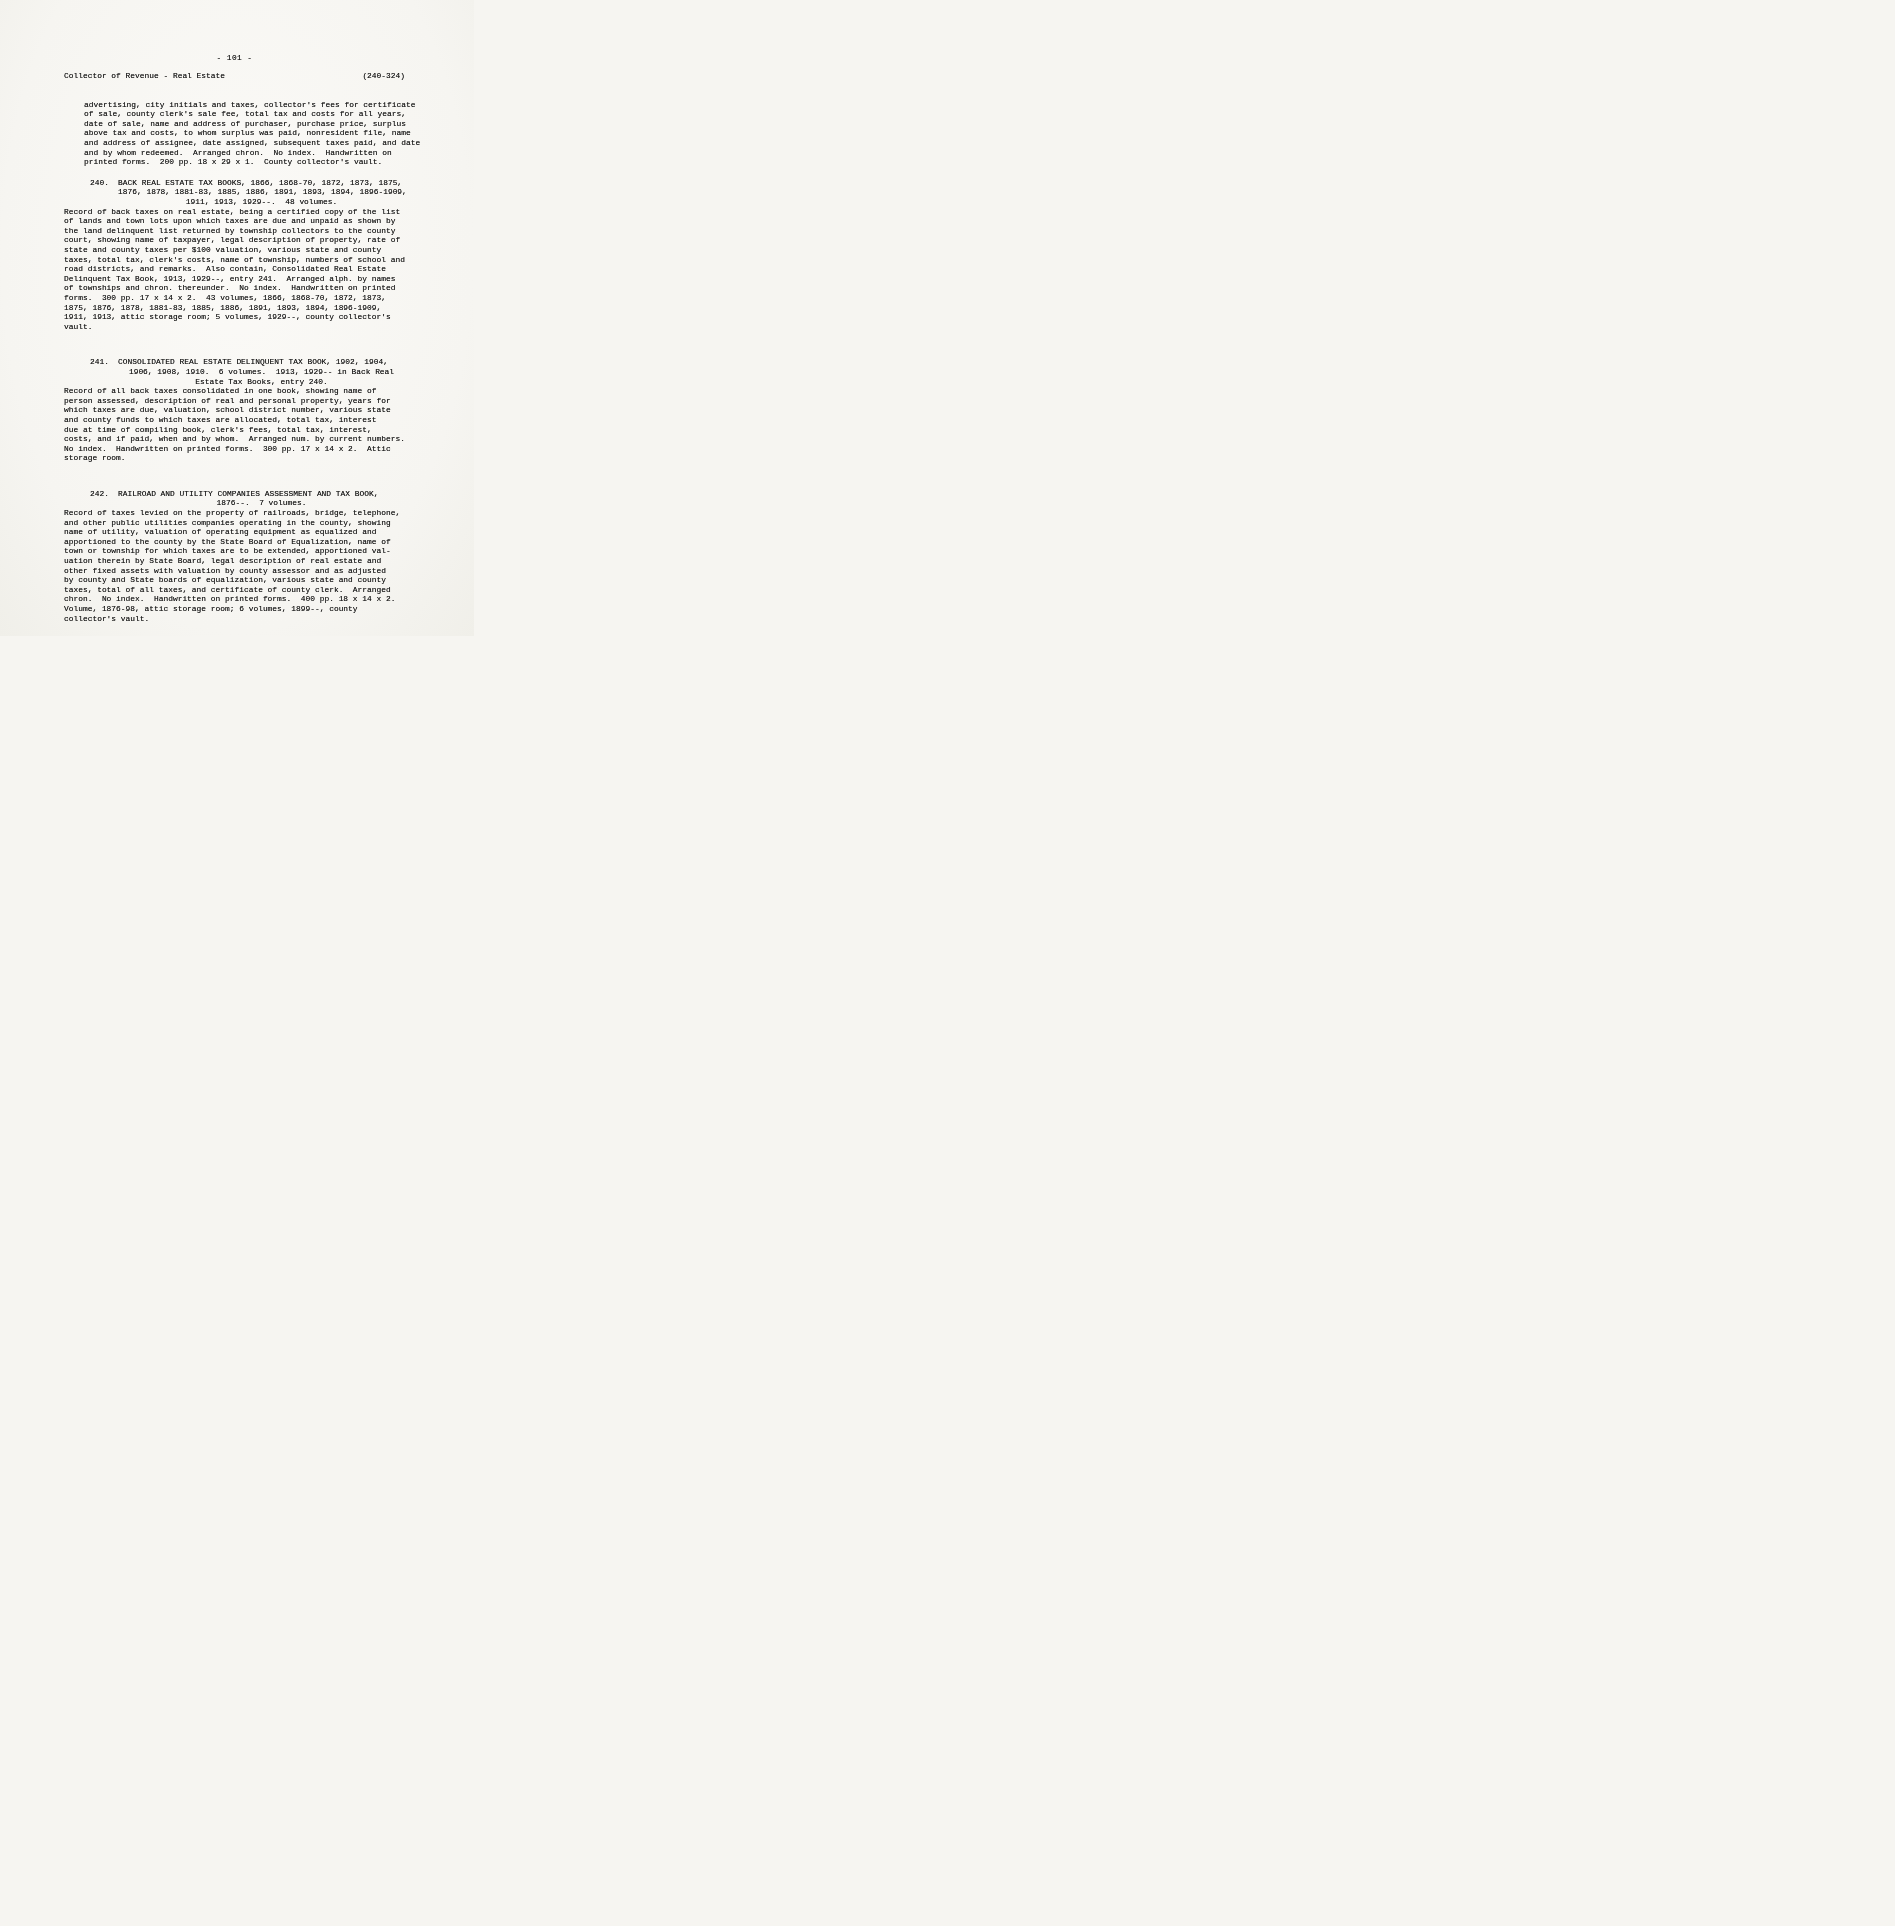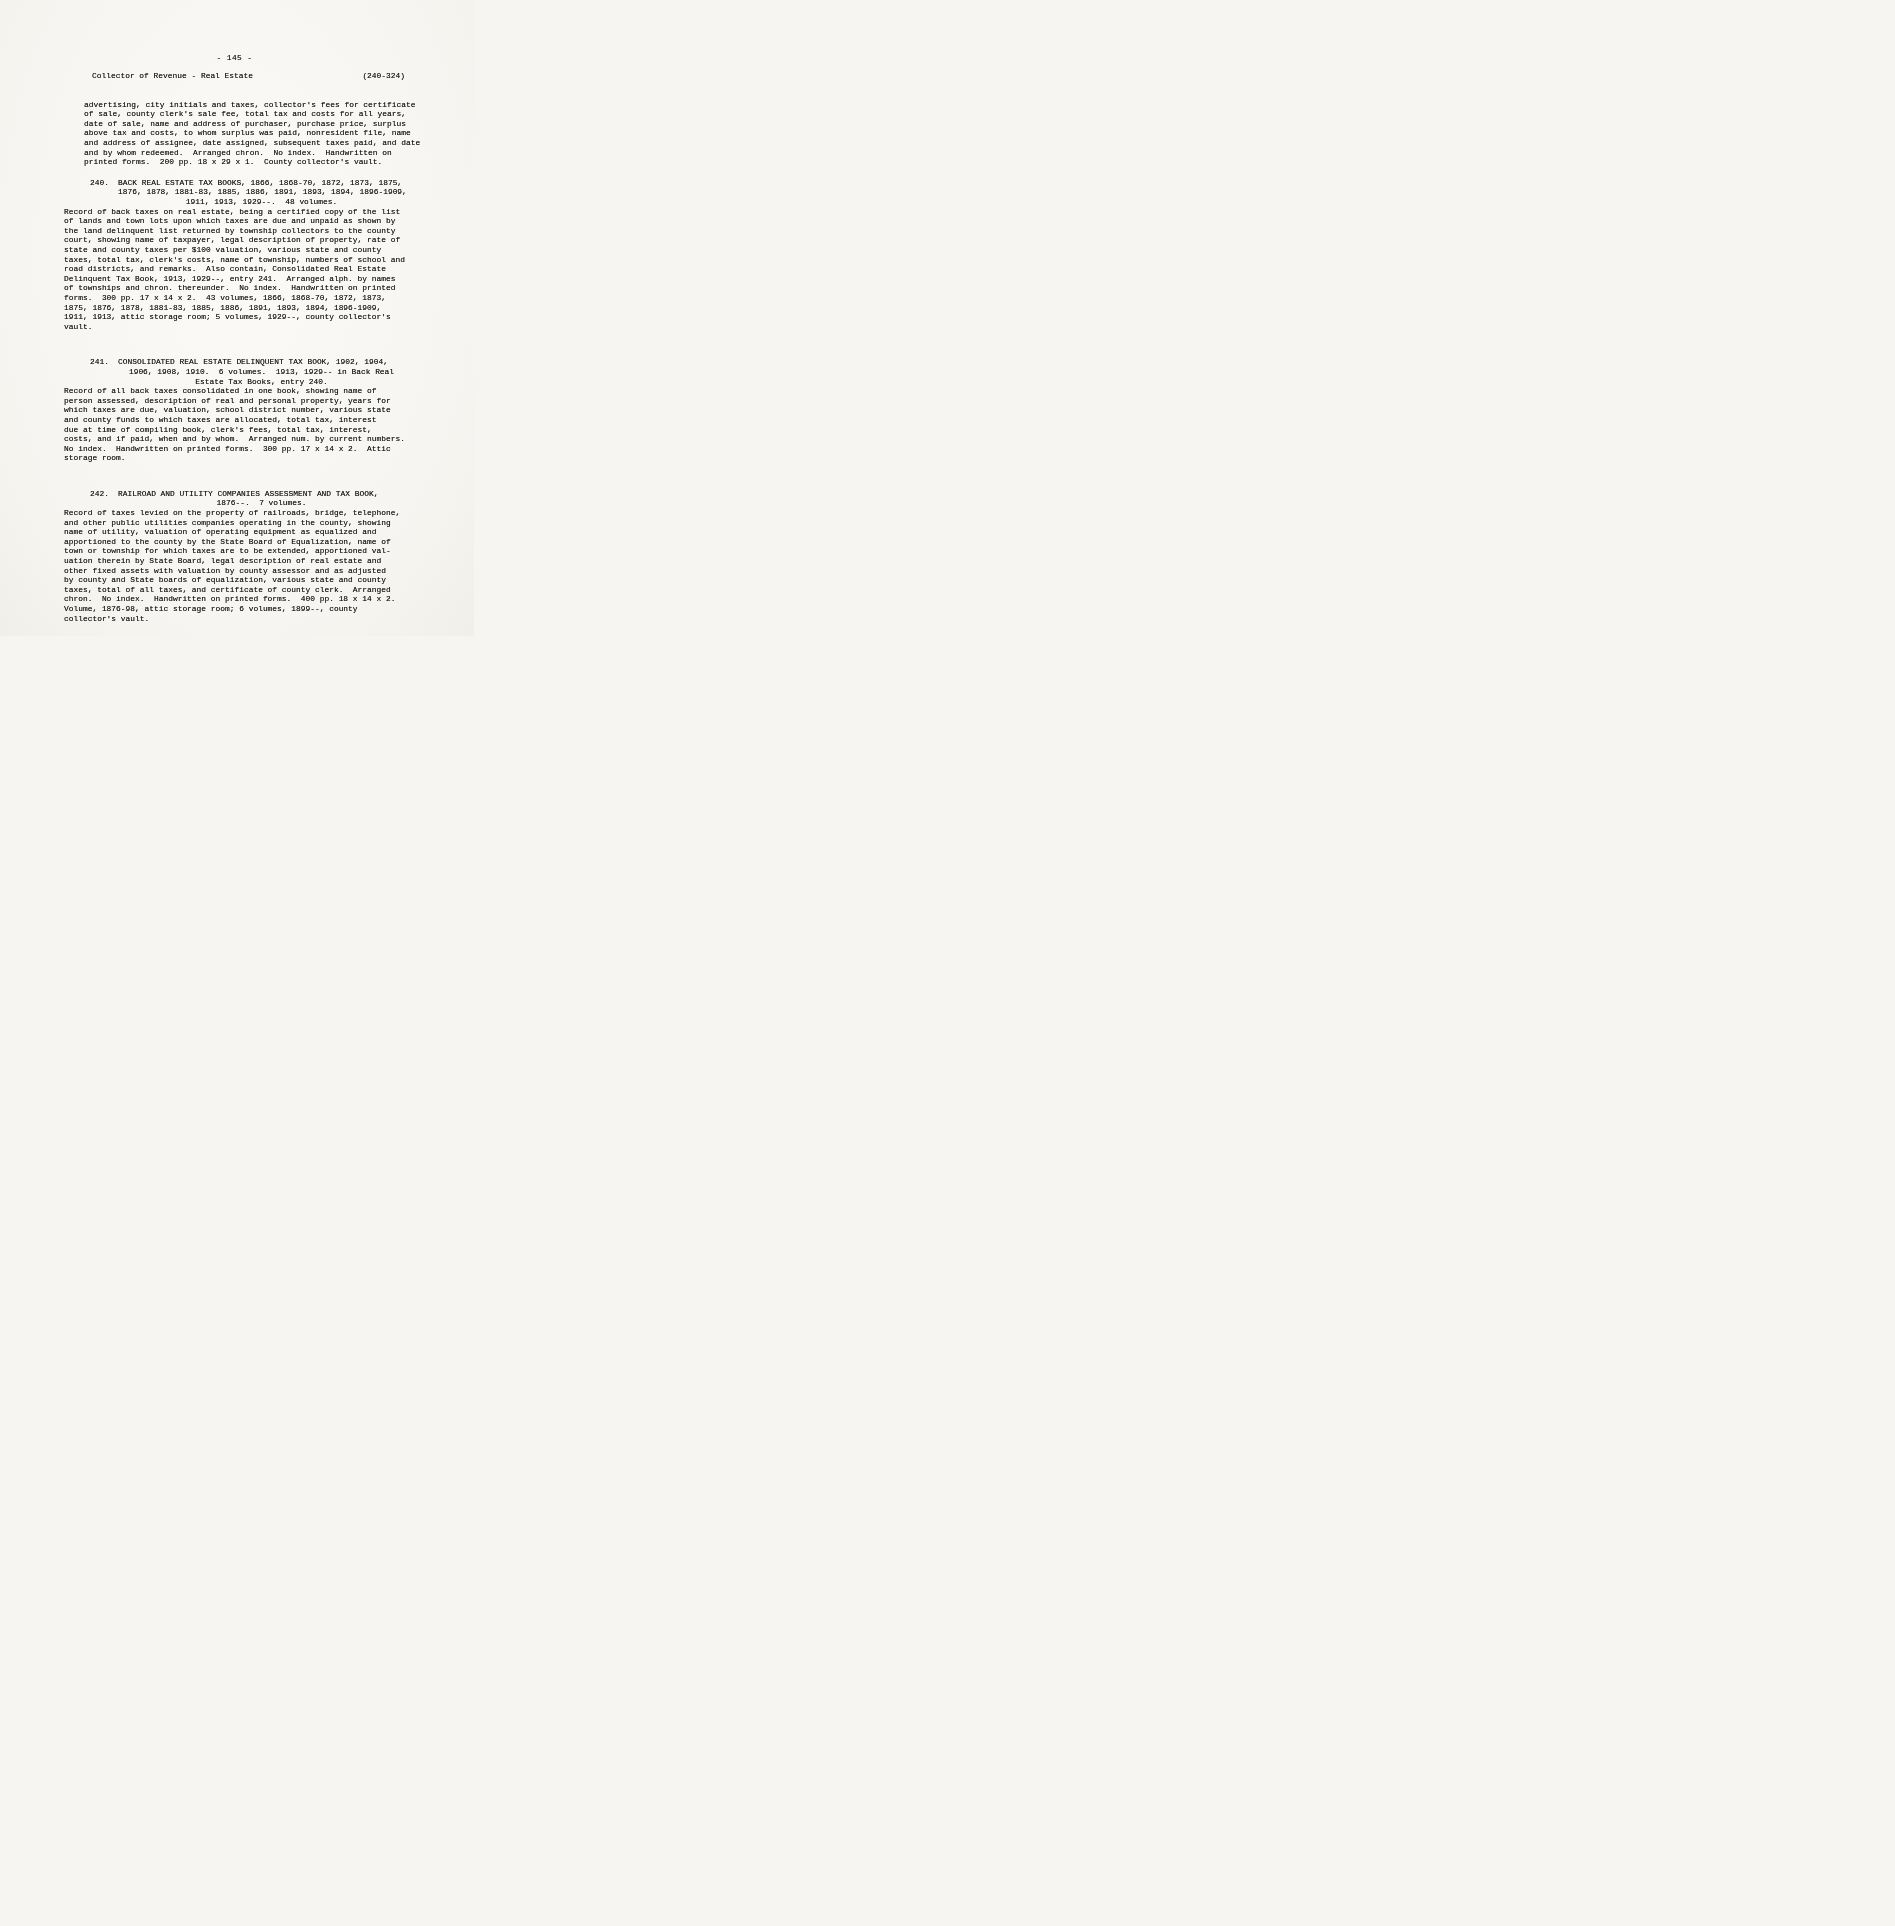--- a/index.html
+++ b/index.html
@@ -30,39 +30,38 @@
   .page-number {
     margin-top: 53px;
     text-align: center;
     letter-spacing: 0.4px;
   }
   .header-row {
     margin-top: 8.5px;
     display: flex;
     justify-content: space-between;
     align-items: flex-start;
-    margin-left: 28px;
   }
   .intro {
     margin-top: 19px;
   }
   .line { height: 9.6px; margin-left: 20px; }
   .entry { margin-top: 0; }
   .entry-gap-1 { margin-top: 11px; }
   .entry-gap-2 { margin-top: 26px; }
   .h-first { padding-left: 26px; height: 9.6px; }
   .h-first .num { display: inline-block; width: 28px; }
   .h-cont { padding-left: 54px; height: 9.6px; text-align: center; }
   .b-line { height: 9.6px; }
 </style>
 </head>
 <body>
 
 <div class="page">
-  <div class="page-number ink">- 145 -</div>
+  <div class="page-number ink">- 101 -</div>
 
   <div class="header-row">
     <span class="ink">Collector of Revenue - Real Estate</span>
     <span class="ink">(240-324)</span>
   </div>
 
   <div class="intro" id="intro"><div class="line ink">advertising, city initials and taxes, collector's fees for certificate</div><div class="line ink">of sale, county clerk's sale fee, total tax and costs for all years,</div><div class="line ink">date of sale, name and address of purchaser, purchase price, surplus</div><div class="line ink">above tax and costs, to whom surplus was paid, nonresident file, name</div><div class="line ink">and address of assignee, date assigned, subsequent taxes paid, and date</div><div class="line ink">and by whom redeemed.  Arranged chron.  No index.  Handwritten on</div><div class="line ink">printed forms.  200 pp. 18 x 29 x 1.  County collector's vault.</div></div>
 
   <div id="entries"><section class="entry entry-gap-1"><div class="h-first ink"><span class="num">240.</span><span>BACK REAL ESTATE TAX BOOKS, 1866, 1868-70, 1872, 1873, 1875,</span></div><div class="h-cont ink">1876, 1878, 1881-83, 1885, 1886, 1891, 1893, 1894, 1896-1909,</div><div class="h-cont ink">1911, 1913, 1929--.  48 volumes.</div><div class="b-line ink">Record of back taxes on real estate, being a certified copy of the list</div><div class="b-line ink">of lands and town lots upon which taxes are due and unpaid as shown by</div><div class="b-line ink">the land delinquent list returned by township collectors to the county</div><div class="b-line ink">court, showing name of taxpayer, legal description of property, rate of</div><div class="b-line ink">state and county taxes per $100 valuation, various state and county</div><div class="b-line ink">taxes, total tax, clerk's costs, name of township, numbers of school and</div><div class="b-line ink">road districts, and remarks.  Also contain, Consolidated Real Estate</div><div class="b-line ink">Delinquent Tax Book, 1913, 1929--, entry 241.  Arranged alph. by names</div><div class="b-line ink">of townships and chron. thereunder.  No index.  Handwritten on printed</div><div class="b-line ink">forms.  300 pp. 17 x 14 x 2.  43 volumes, 1866, 1868-70, 1872, 1873,</div><div class="b-line ink">1875, 1876, 1878, 1881-83, 1885, 1886, 1891, 1893, 1894, 1896-1909,</div><div class="b-line ink">1911, 1913, attic storage room; 5 volumes, 1929--, county collector's</div><div class="b-line ink">vault.</div></section><section class="entry entry-gap-2"><div class="h-first ink"><span class="num">241.</span><span>CONSOLIDATED REAL ESTATE DELINQUENT TAX BOOK, 1902, 1904,</span></div><div class="h-cont ink">1906, 1908, 1910.  6 volumes.  1913, 1929-- in Back Real</div><div class="h-cont ink">Estate Tax Books, entry 240.</div><div class="b-line ink">Record of all back taxes consolidated in one book, showing name of</div><div class="b-line ink">person assessed, description of real and personal property, years for</div><div class="b-line ink">which taxes are due, valuation, school district number, various state</div><div class="b-line ink">and county funds to which taxes are allocated, total tax, interest</div><div class="b-line ink">due at time of compiling book, clerk's fees, total tax, interest,</div><div class="b-line ink">costs, and if paid, when and by whom.  Arranged num. by current numbers.</div><div class="b-line ink">No index.  Handwritten on printed forms.  300 pp. 17 x 14 x 2.  Attic</div><div class="b-line ink">storage room.</div></section><section class="entry entry-gap-2"><div class="h-first ink"><span class="num">242.</span><span>RAILROAD AND UTILITY COMPANIES ASSESSMENT AND TAX BOOK,</span></div><div class="h-cont ink">1876--.  7 volumes.</div><div class="b-line ink">Record of taxes levied on the property of railroads, bridge, telephone,</div><div class="b-line ink">and other public utilities companies operating in the county, showing</div><div class="b-line ink">name of utility, valuation of operating equipment as equalized and</div><div class="b-line ink">apportioned to the county by the State Board of Equalization, name of</div><div class="b-line ink">town or township for which taxes are to be extended, apportioned val-</div><div class="b-line ink">uation therein by State Board, legal description of real estate and</div><div class="b-line ink">other fixed assets with valuation by county assessor and as adjusted</div><div class="b-line ink">by county and State boards of equalization, various state and county</div><div class="b-line ink">taxes, total of all taxes, and certificate of county clerk.  Arranged</div><div class="b-line ink">chron.  No index.  Handwritten on printed forms.  400 pp. 18 x 14 x 2.</div><div class="b-line ink">Volume, 1876-98, attic storage room; 6 volumes, 1899--, county</div><div class="b-line ink">collector's vault.</div></section></div>
 </div>

